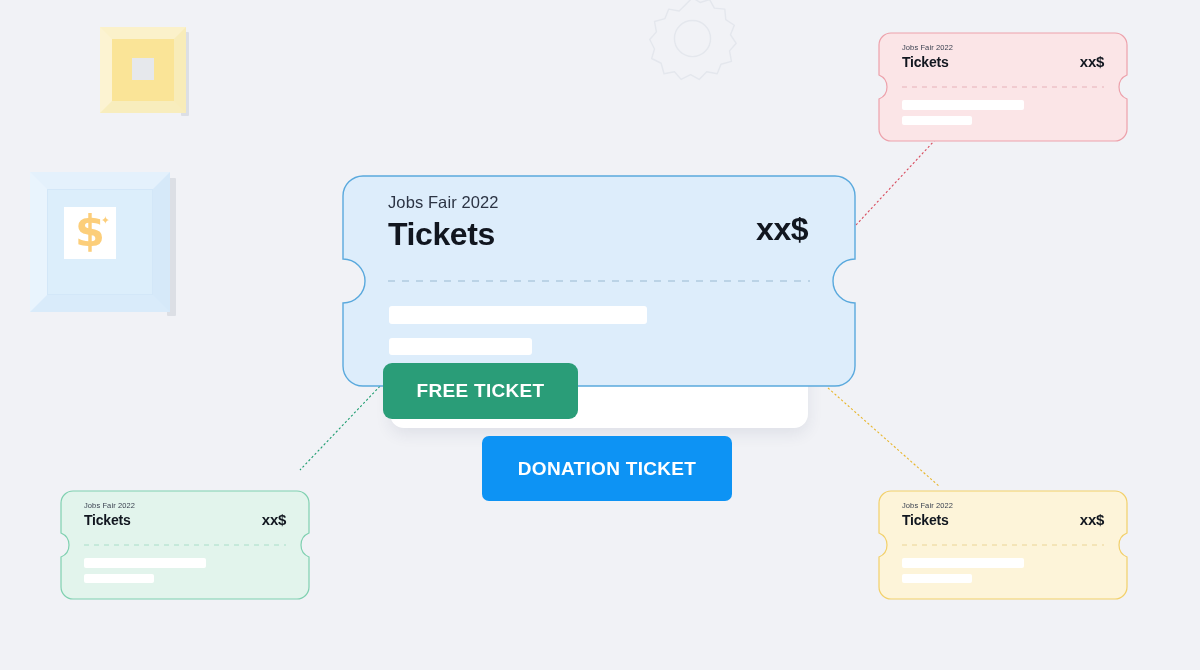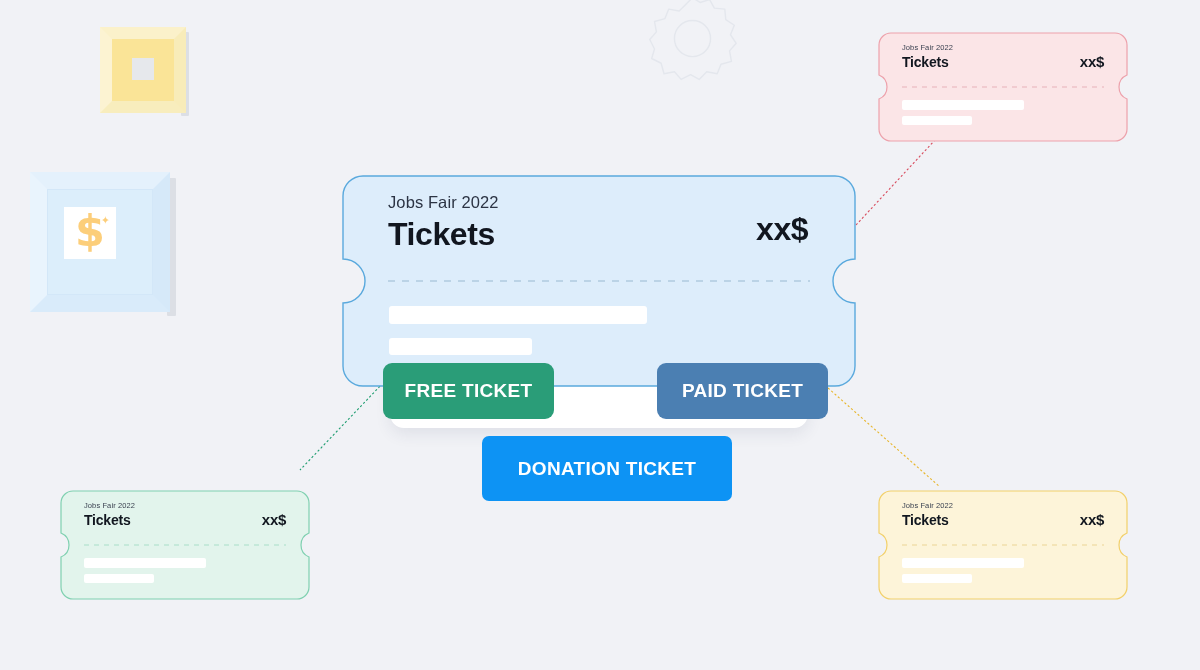--- a/index.html
+++ b/index.html
@@ -228,21 +228,21 @@
     font-weight: bold;
     letter-spacing: 0.3px;
     box-sizing: border-box;
     border: none;
     font-family: "Liberation Sans", sans-serif;
     cursor: pointer;
   }
   .btn-free {
     left: 383px;
     top: 363px;
-    width: 171px;
+    width: 195px;
     height: 56px;
     background: #2a9d78;
     border-radius: 9px;
     font-size: 19px;
   }
   .btn-paid {
     left: 657px;
     top: 363px;
     width: 171px;
     height: 56px;
@@ -363,21 +363,20 @@
     <div class="mt-body">
       <div class="mt-eyebrow">Jobs Fair 2022</div>
       <div class="mt-title">Tickets</div>
       <div class="mt-price">xx$</div>
       <div class="mt-bar1"></div>
       <div class="mt-bar2"></div>
     </div>
   </div>
 
   <button class="btn btn-free">FREE TICKET</button>
-  <button class="btn btn-paid">PAID TICKET</button>
   <button class="btn btn-donation">DONATION TICKET</button>
 
   <div class="mini-ticket mt-pink">
     <svg class="mini-svg" width="250" height="110" viewBox="0 0 250 110">
       <path d="M 1,13 A 12 12 0 0 1 13,1 L 237,1 A 12 12 0 0 1 249,13
                L 249,43 A 13 13 0 0 0 249,67 L 249,97
                A 12 12 0 0 1 237,109 L 13,109 A 12 12 0 0 1 1,97
                L 1,67 A 13 13 0 0 0 1,43 Z" fill="#fbe5e7" stroke="#eda1ab" stroke-width="1.2"></path>
       <line x1="24" y1="55" x2="226" y2="55" stroke="#e8b2b9" stroke-width="1.1" stroke-dasharray="5 5"></line>
     </svg>

